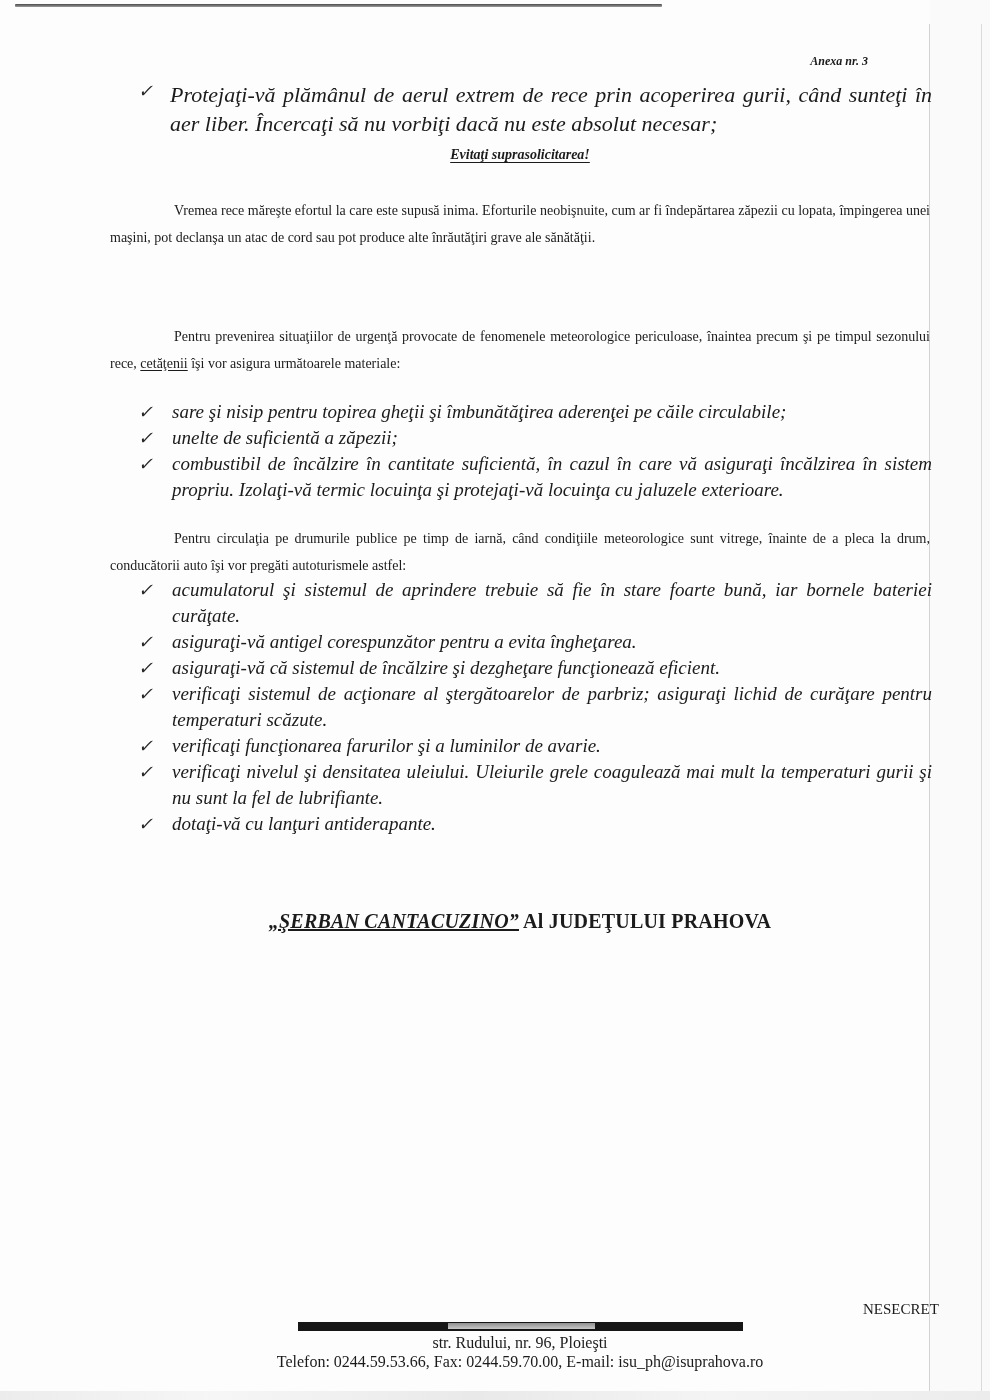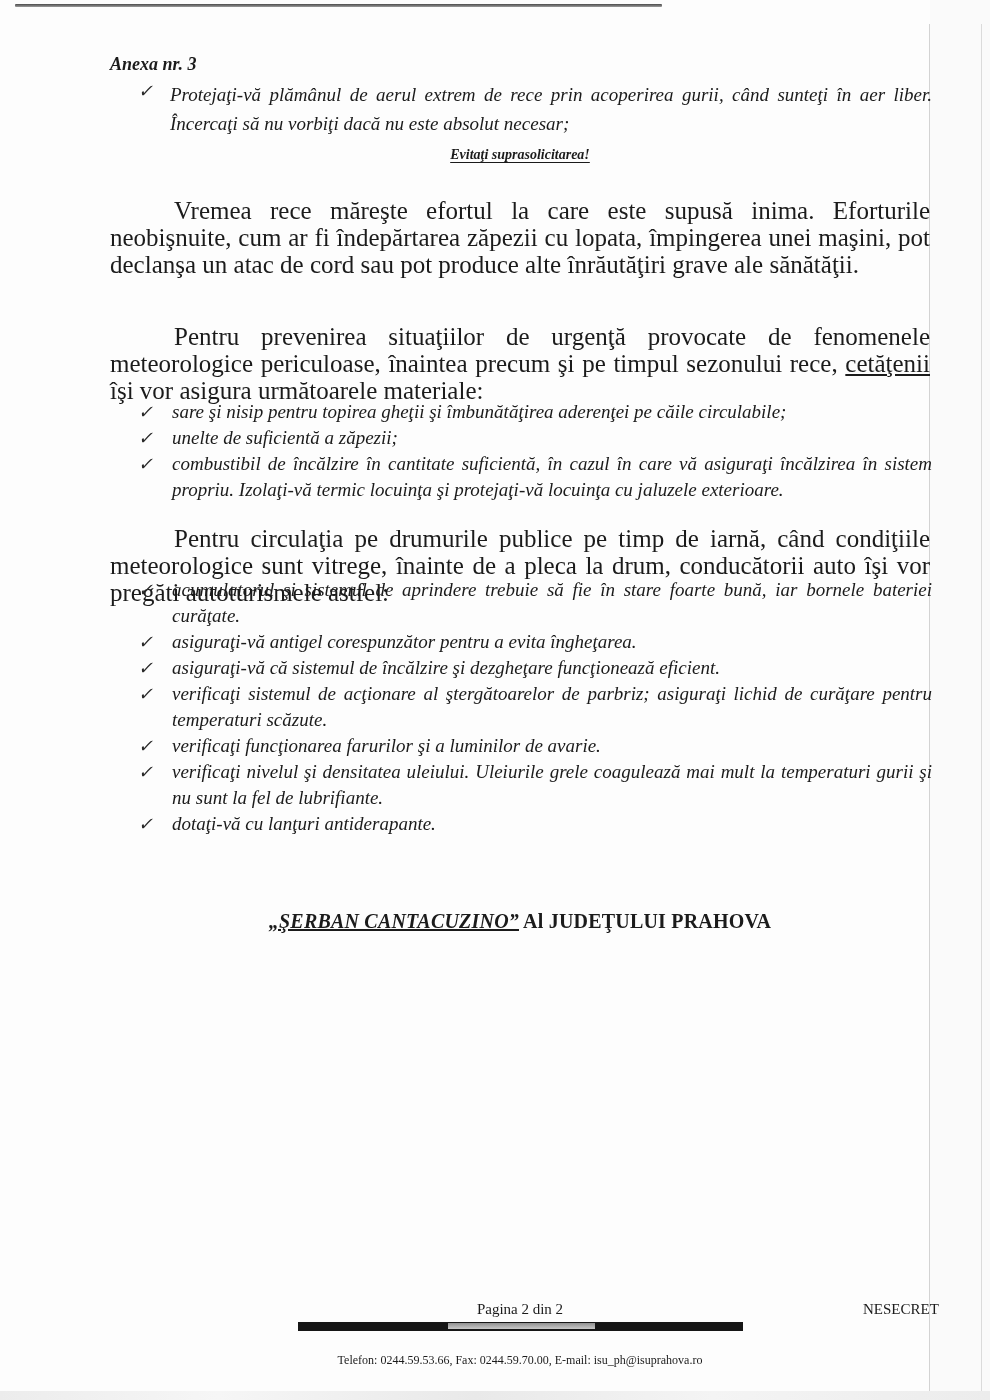--- a/index.html
+++ b/index.html
@@ -23,35 +23,35 @@
   .edge-line-1 { position:absolute; left:929px; top:24px; bottom:0; width:1px; background:#d3d3d3; }
   .edge-line-2 { position:absolute; left:981px; top:24px; bottom:0; width:1px; background:#dbdbdb; }
   .bottom-noise {
     position:absolute; left:0; bottom:0; width:100%; height:9px;
     background:linear-gradient(to right,#ececec,#f6f6f6 22%,#e9e9e9 48%,#f4f4f4 72%,#ececec);
   }
 
   
   .annex {
     position:absolute; top:54px; left:110px; width:758px;
-    font-weight:bold; font-style:italic; font-size:18px;
+    text-align:right; font-weight:bold; font-style:italic; font-size:12px;
   }
   .intro-bullet { position:absolute; top:80px; left:138px; width:794px; display:flex; }
   .check { flex:none; width:32px; font-style:italic; font-size:18px; color:#2a2a2a; }
-  .intro-text { flex:1; font-style:italic; font-size:19px; line-height:29px; text-align:justify; }
+  .intro-text { flex:1; font-style:italic; font-size:22px; line-height:29px; text-align:justify; }
 
   .section-heading {
     position:absolute; top:147px; left:110px; width:820px;
     text-align:center; font-weight:bold; font-style:italic; font-size:14px;
   }
   .section-heading .u { text-decoration:underline; text-underline-offset:3px; }
 
   .para {
     position:absolute; left:110px; width:820px;
-    font-size:25px; line-height:27px; text-align:justify;
+    font-size:14px; line-height:27px; text-align:justify;
   }
   .para-effort     { top:197px; text-indent:64px; }
   .para-prevention { top:323px; text-indent:64px; }
   .para-driving    { top:525px; text-indent:64px; }
   .u-term { text-decoration:underline; text-underline-offset:2px; }
 
   .ulist {
     position:absolute; left:138px; width:794px;
     margin:0; padding:0; list-style:none;
     font-style:italic; font-size:19px;
@@ -82,21 +82,21 @@
   .footer-bar-inner {
     position:absolute; left:150px; top:1px; width:147px; height:6px;
     background:linear-gradient(to bottom,#8f8f8f,#c8c8c8);
   }
   .footer-address {
     position:absolute; top:1334px; left:110px; width:820px;
     text-align:center; font-size:16px;
   }
   .footer-contact {
     position:absolute; top:1353px; left:110px; width:820px;
-    text-align:center; font-size:12px;
+    text-align:center; font-size:16px;
   }
 </style>
 </head>
 <body>
 
 <div class="page">
 
   <div class="top-rule"></div>
   <div class="edge-shade"></div>
   <div class="edge-line-1"></div>
@@ -164,23 +164,23 @@
     <li>
       <span class="check">✓</span>
       <div class="li-text">dotaţi-vă cu lanţuri antiderapante.</div>
     </li>
   </ul>
 
   <div class="issuer-line2">
     <span class="name">„ŞERBAN CANTACUZINO”</span><span> Al JUDEŢULUI PRAHOVA</span>
   </div>
 
-  <div class="footer-pagenum">Pagina 2 din 2</div>
   <div class="classification">NESECRET</div>
 
   <div class="footer-bar">
     <div class="footer-bar-inner"></div>
   </div>
 
+  <div class="footer-address">str. Rudului, nr. 96, Ploieşti</div>
   <div class="footer-contact">Telefon: 0244.59.53.66, Fax: 0244.59.70.00, E-mail: isu_ph@isuprahova.ro</div>
 
   <div class="bottom-noise"></div>
 </div>
 
 </body></html>

